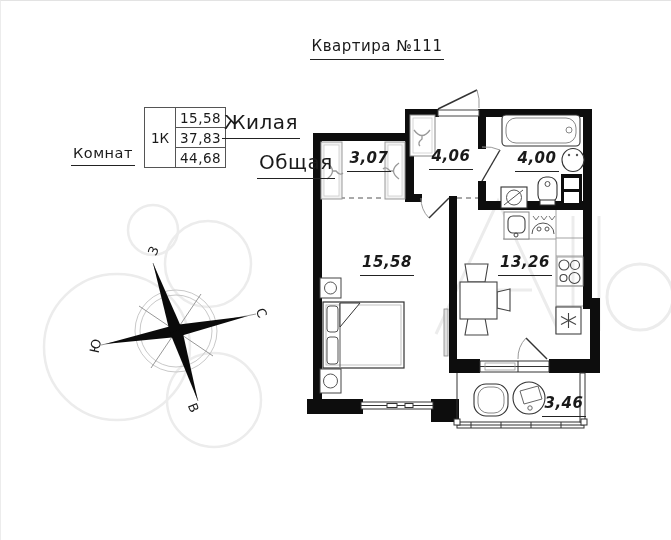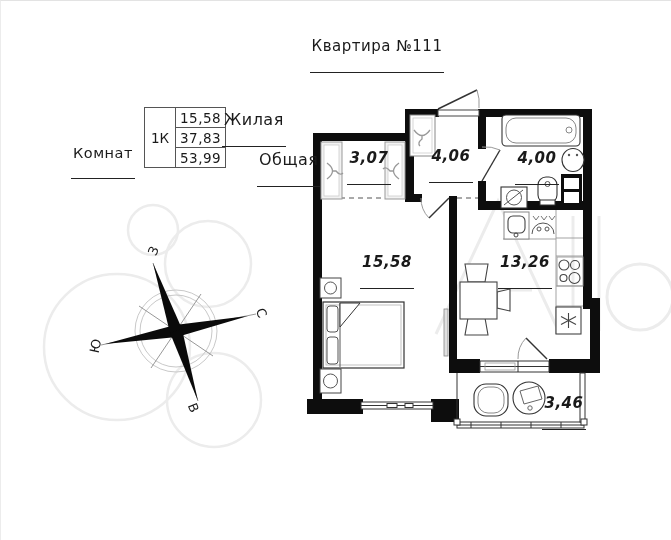--- a/index.html
+++ b/index.html
@@ -2,28 +2,28 @@
 <html><head>
 <meta charset="utf-8">
 <style>
   html,body{margin:0;padding:0;background:#fff;}
   #stage{position:relative;width:671px;height:540px;background:#fff;overflow:hidden;
          font-family:"DejaVu Sans",sans-serif;color:#1a1a1a;
          border-top:1px solid #e3e3e3;border-left:1px solid #ececec;box-sizing:border-box;}
   svg{position:absolute;left:0;top:0;}
   .lbl{position:absolute;z-index:5;text-align:center;white-space:nowrap;}
   .area{font-style:italic;font-size:15px;font-weight:700;letter-spacing:.5px;}
-  .u{display:inline-block;border-bottom:1.6px solid #222;padding:0 2px 17px 2px;}
+  .u{display:inline-block;border-bottom:1.6px solid #222;padding:0 2px 4px 2px;}
   #title{left:293px;top:36px;width:166px;font-size:15px;letter-spacing:.5px;}
   #komnat{left:70px;top:144px;font-size:14.5px;letter-spacing:.5px;}
   #legend-table{position:absolute;left:143px;top:106px;z-index:5;border-collapse:collapse;
       font-size:13.5px;}
   #legend-table td{border:1px solid #555;padding:0 4px;height:19px;text-align:center;min-width:22px;}
   #legend-table td.val{min-width:40px;letter-spacing:.5px;}
-  .leglbl{font-size:16px;letter-spacing:.5px;text-decoration:underline;}
+  .leglbl{font-size:20px;letter-spacing:.5px;text-decoration:underline;}
   #lg0{left:221px;top:109px;} #lg1{left:221px;top:129px;} #lg2{left:236px;top:149px;margin-left:20px;}
   .cmp{position:absolute;z-index:5;font-size:13px;width:16px;height:16px;line-height:16px;text-align:center;}
   #cw{left:145px;top:242px;transform:rotate(-65deg);}
   #cn{left:252px;top:304px;transform:rotate(68deg);}
   #cs{left:87px;top:337px;transform:rotate(-78deg);}
   #ce{left:184px;top:399px;transform:rotate(68deg);}
 </style>
 </head>
 <body>
 
@@ -268,21 +268,21 @@
   <table id="legend-table">
     <tbody>
         <tr>
       <td rowspan="3">1К</td>
       <td class="val">15,58</td>
     </tr>
     <tr>
           <td class="val">37,83</td>
         </tr>
     <tr>
-          <td class="val">53,99</td>
+          <td class="val">44,68</td>
         </tr>
   </tbody>
     </table>
 
   <div class="lbl leglbl" id="lg0"><span class="u">Жилая</span></div>
   <div class="lbl leglbl" id="lg2"><span class="u">Общая</span></div>
 
   <div class="lbl area" style="left:344px;top:148px;width:48px;"><span class="u">3,07</span></div>
   <div class="lbl area" style="left:426px;top:146px;width:48px;"><span class="u">4,06</span></div>
   <div class="lbl area" style="left:512px;top:148px;width:48px;"><span class="u">4,00</span></div>

